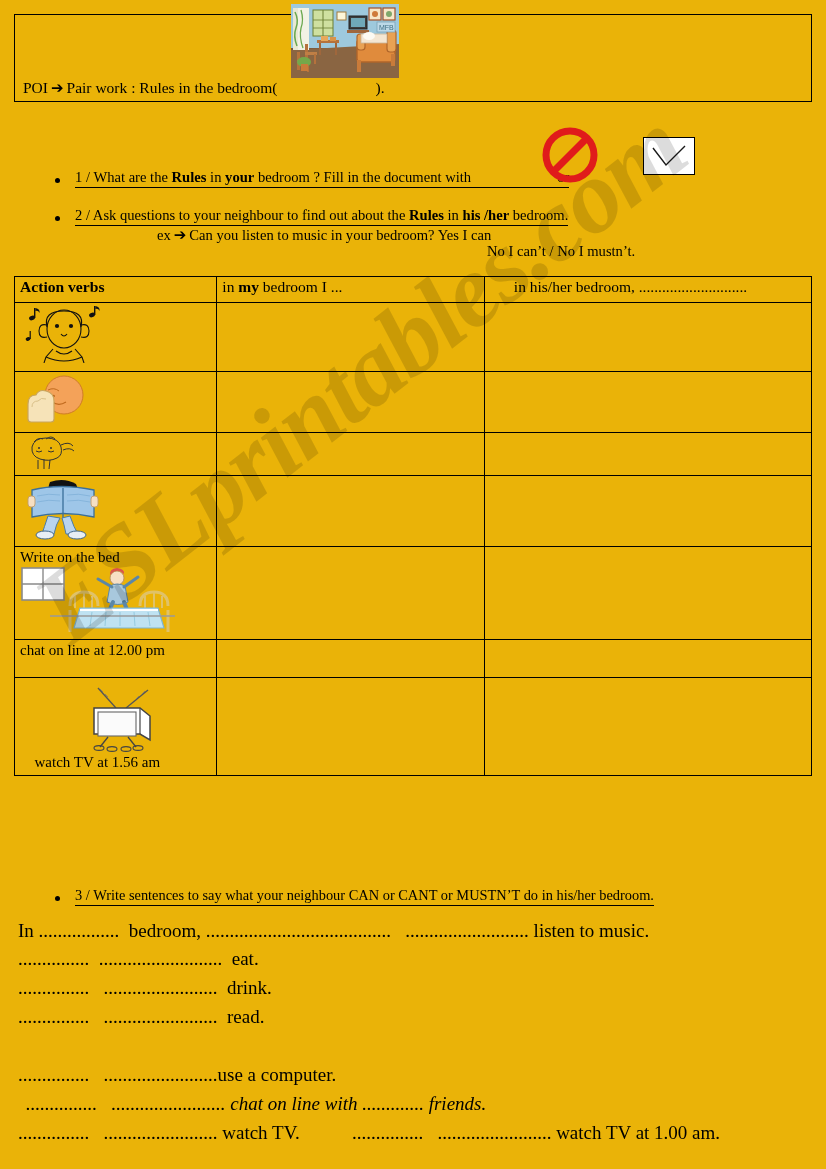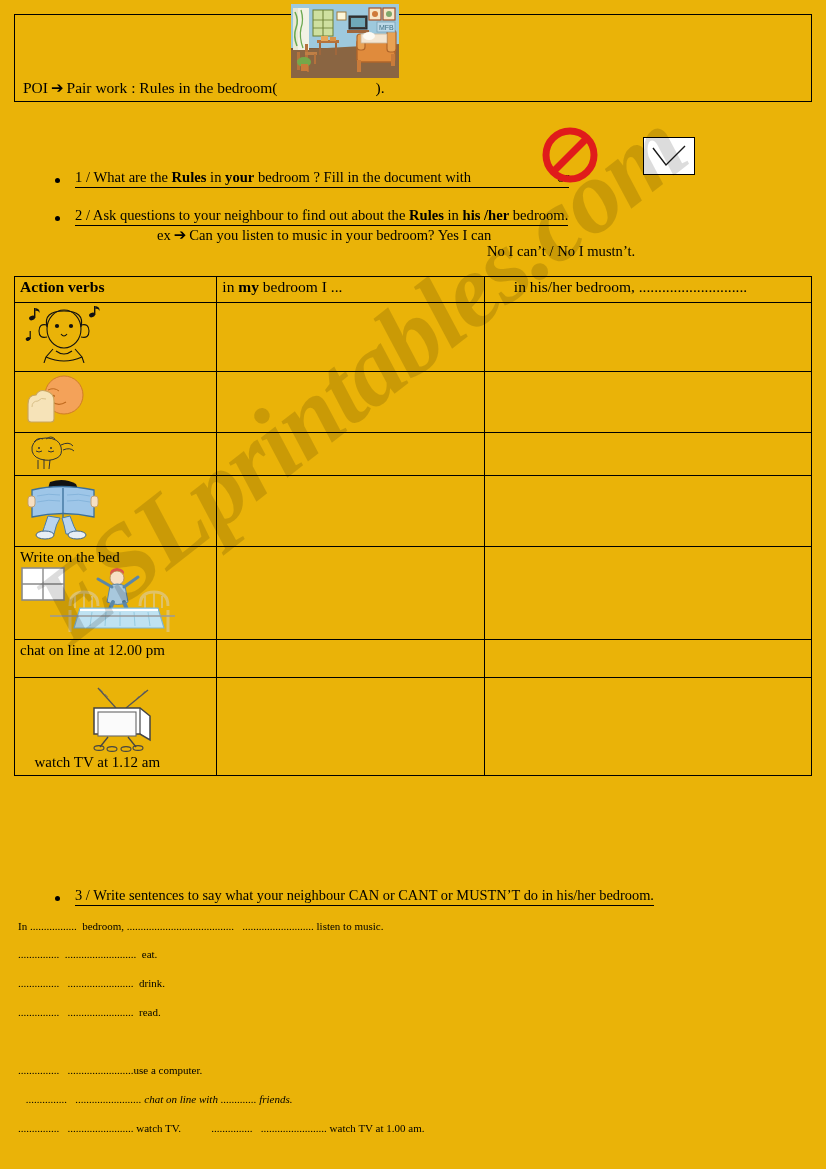--- a/index.html
+++ b/index.html
@@ -170,21 +170,21 @@
   .icon-wrap { display: block; }
 
   
   .btm-task {
     position: absolute;
     font-size: 14.4px;
     z-index: 2;
   }
   .sentence {
     position: absolute;
-    font-size: 11px;
+    font-size: 19px;
     white-space: pre;
     z-index: 2;
   }
 
   svg { display: block; }
 </style>
 </head>
 <body>
 
 <div id="page">
@@ -497,21 +497,21 @@
               <line x1="64" y1="22" x2="64" y2="48" stroke="#444" stroke-width="1.2"></line>
 
               <path d="M32 51 l-8 10" stroke="#444" stroke-width="1.3" fill="none"></path>
               <path d="M52 51 l8 10" stroke="#444" stroke-width="1.3" fill="none"></path>
               <ellipse cx="23" cy="62" rx="5" ry="2.4" fill="none" stroke="#444" stroke-width="1.1"></ellipse>
               <ellipse cx="36" cy="63" rx="5" ry="2.4" fill="none" stroke="#444" stroke-width="1.1"></ellipse>
               <ellipse cx="50" cy="63" rx="5" ry="2.4" fill="none" stroke="#444" stroke-width="1.1"></ellipse>
               <ellipse cx="62" cy="62" rx="5" ry="2.4" fill="none" stroke="#444" stroke-width="1.1"></ellipse>
             </svg>
           </span>
-          <span class="cell-label" style="position:absolute; left:20px; bottom:4px;">watch TV at 1.12 am</span>
+          <span class="cell-label" style="position:absolute; left:20px; bottom:4px;">watch TV at 1.56 am</span>
         </td>
         <td class="col-b"></td>
         <td class="col-c"></td>
       </tr>
 
     </tbody>
   </table>
 
   <div class="btm-task" style="left:55px; top:896px;">
     <span class="bullet"></span>

